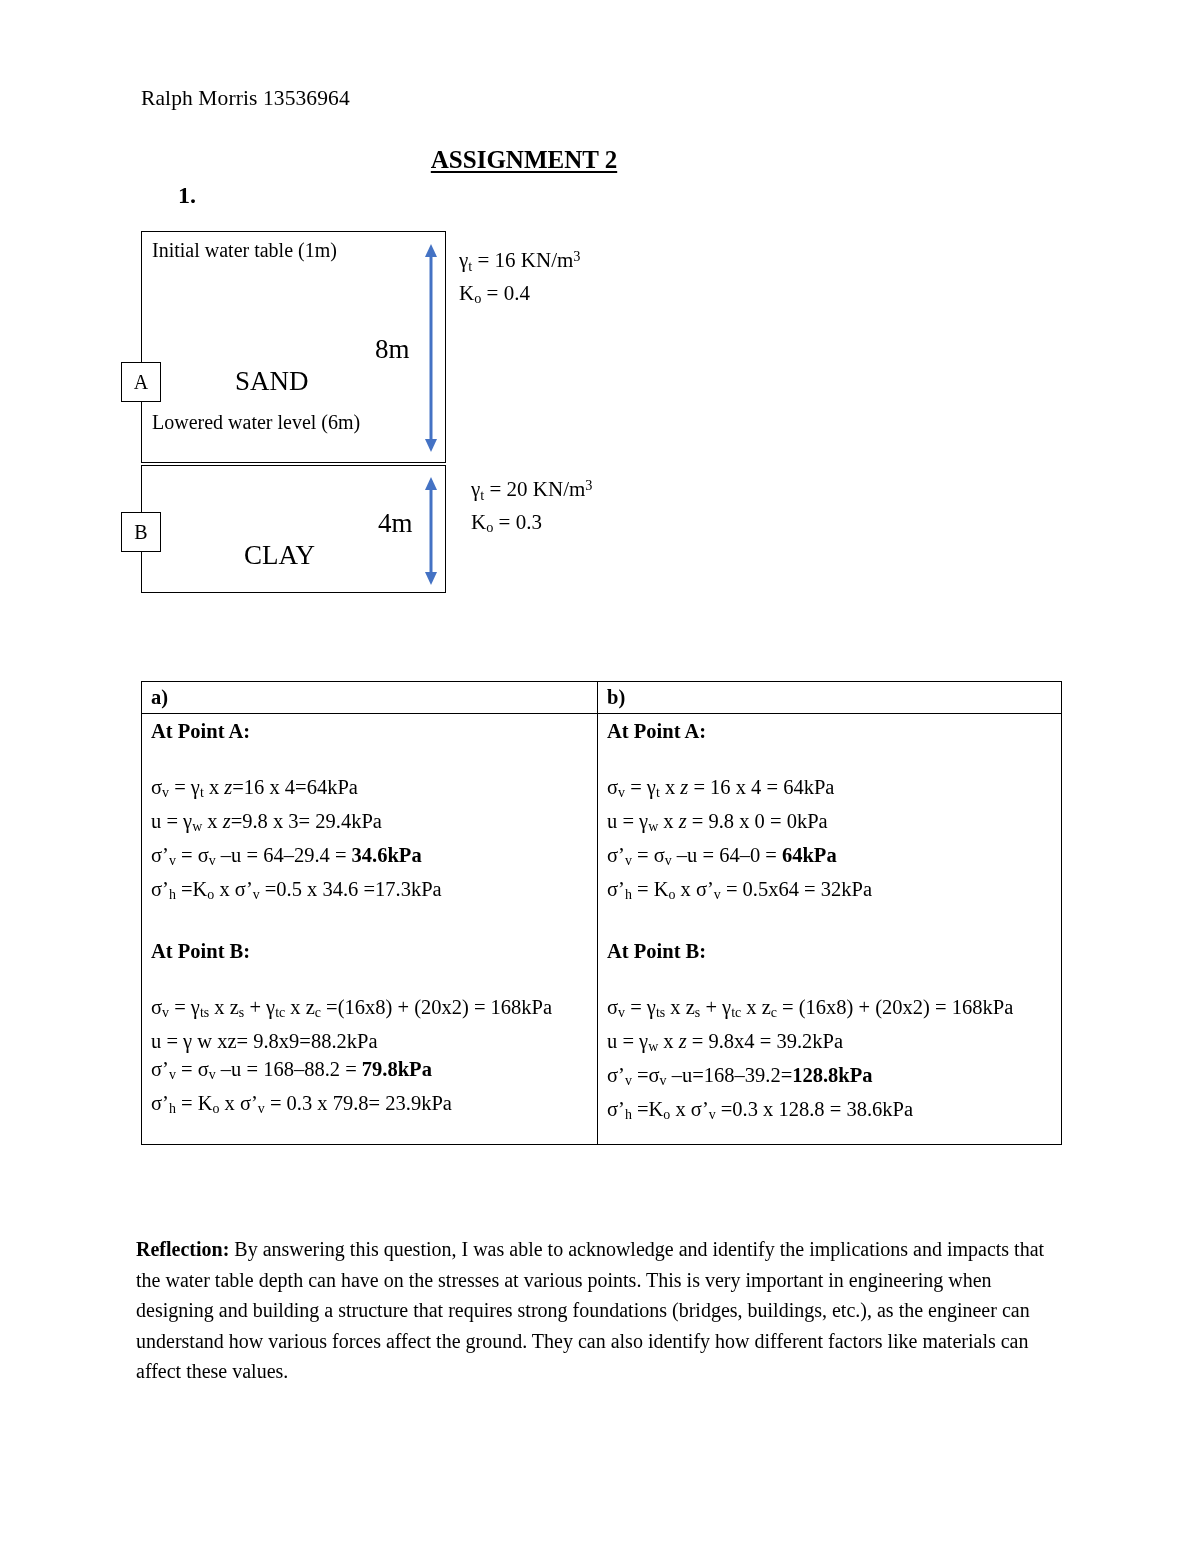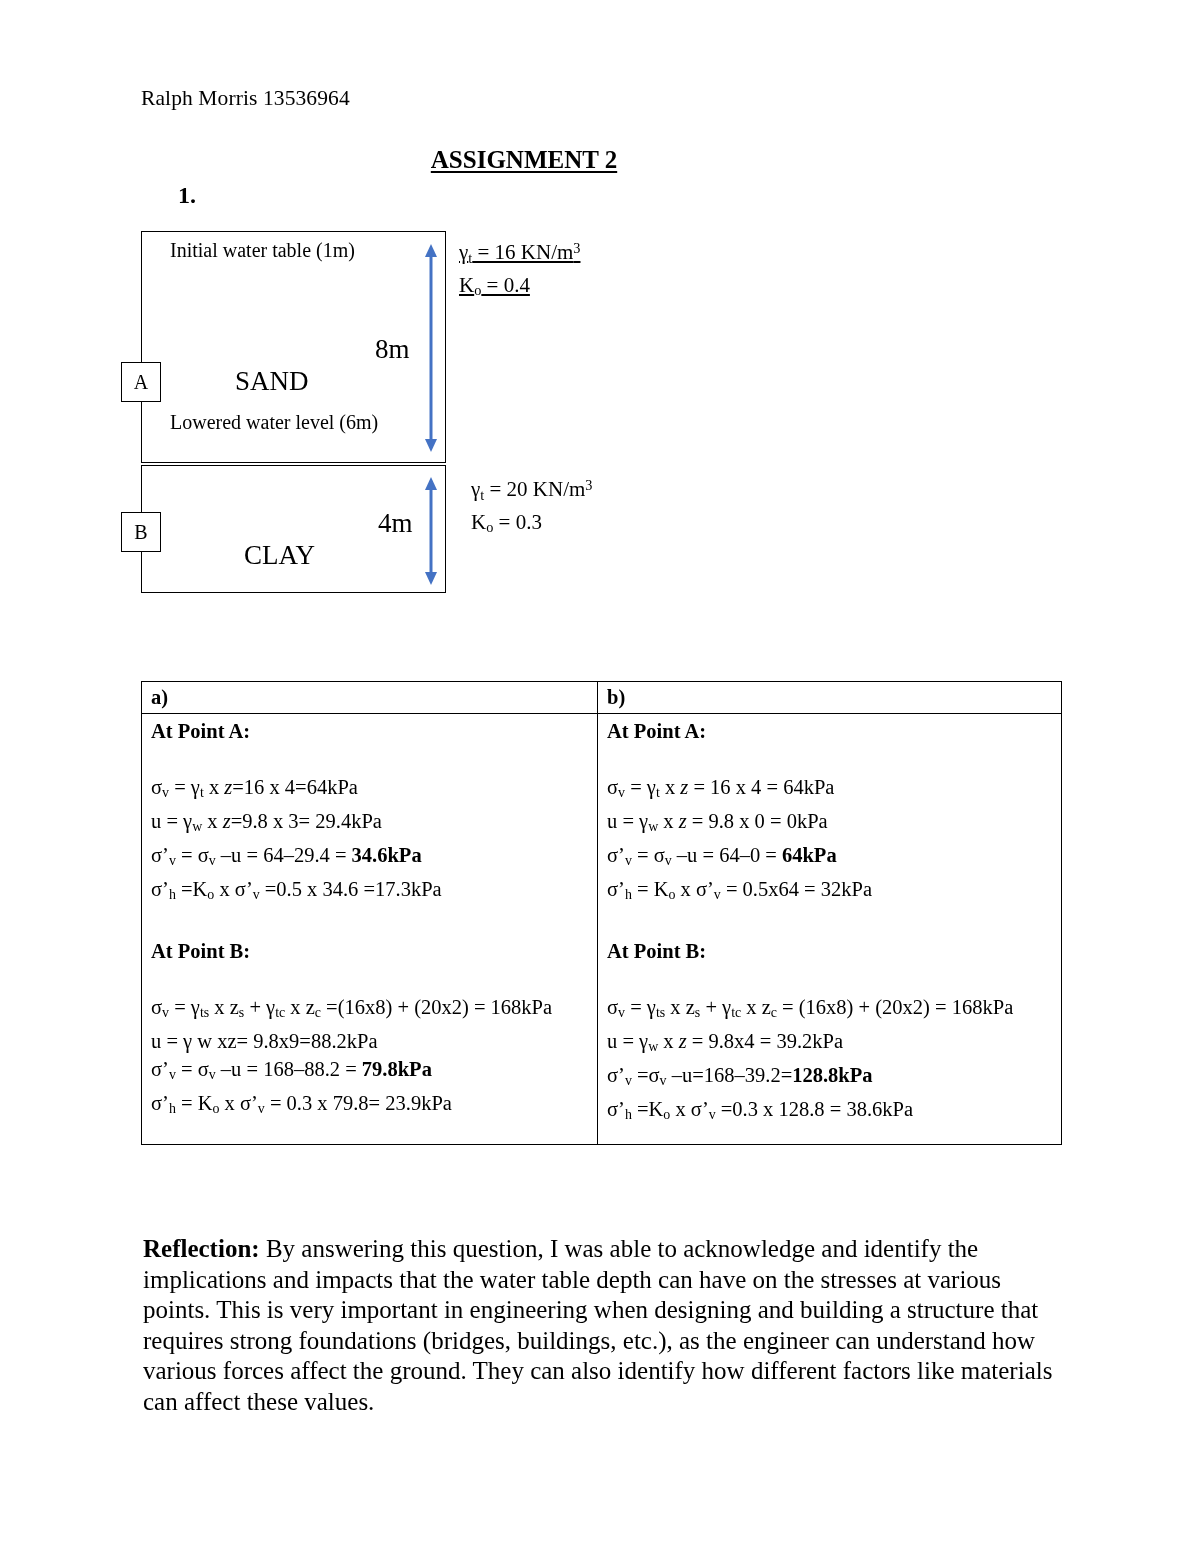--- a/index.html
+++ b/index.html
@@ -52,21 +52,20 @@
     box-sizing: border-box;
     background: #fff;
   }
   #sand-layer { left: 0; top: 0; width: 305px; height: 232px; }
   #clay-layer { left: 0; top: 234px; width: 305px; height: 128px; }
 
   .layer-text {
     position: absolute;
     font-size: 20px;
     white-space: nowrap;
-    margin-left: 18px;
   }
   .layer-name {
     position: absolute;
     font-size: 27px;
     white-space: nowrap;
     margin-top: 32px;
   }
   .layer-depth {
     position: absolute;
     font-size: 27px;
@@ -92,21 +91,21 @@
   
   .dim-arrow { position: absolute; z-index: 3; }
 
   
   .prop-note {
     position: absolute;
     font-size: 21px;
     line-height: 27px;
     white-space: nowrap;
   }
-  #sand-props { left: 318px; top: 4px; text-decoration: underline; }
+  #sand-props { left: 318px; top: 12px; }
   #clay-props { left: 310px; top: 241px; margin-left: 20px; }
   sub { font-size: 0.68em; vertical-align: -0.22em; }
   sup { font-size: 0.68em; vertical-align: 0.45em; }
 
   
   #calc-table {
     left: 141px; top: 681px;
     width: 920px;
     border-collapse: collapse;
     table-layout: fixed;
@@ -130,23 +129,23 @@
   }
   .formula-list {
     font-size: 20.5px;
     line-height: 28px;
   }
   .formula-list .blank { height: 28px; }
   .formula-list b { font-weight: bold; }
 
   
   #reflection {
-    left: 143px; top: 1234px;
+    left: 136px; top: 1234px;
     width: 917px;
-    font-size: 25px;
+    font-size: 20px;
     line-height: 30.5px;
     text-align: left;
   }
   #reflection .lead { font-weight: bold; }
 </style>
 </head>
 <body>
 
 <div class="abs" id="student-name">Ralph Morris 13536964</div>
 

